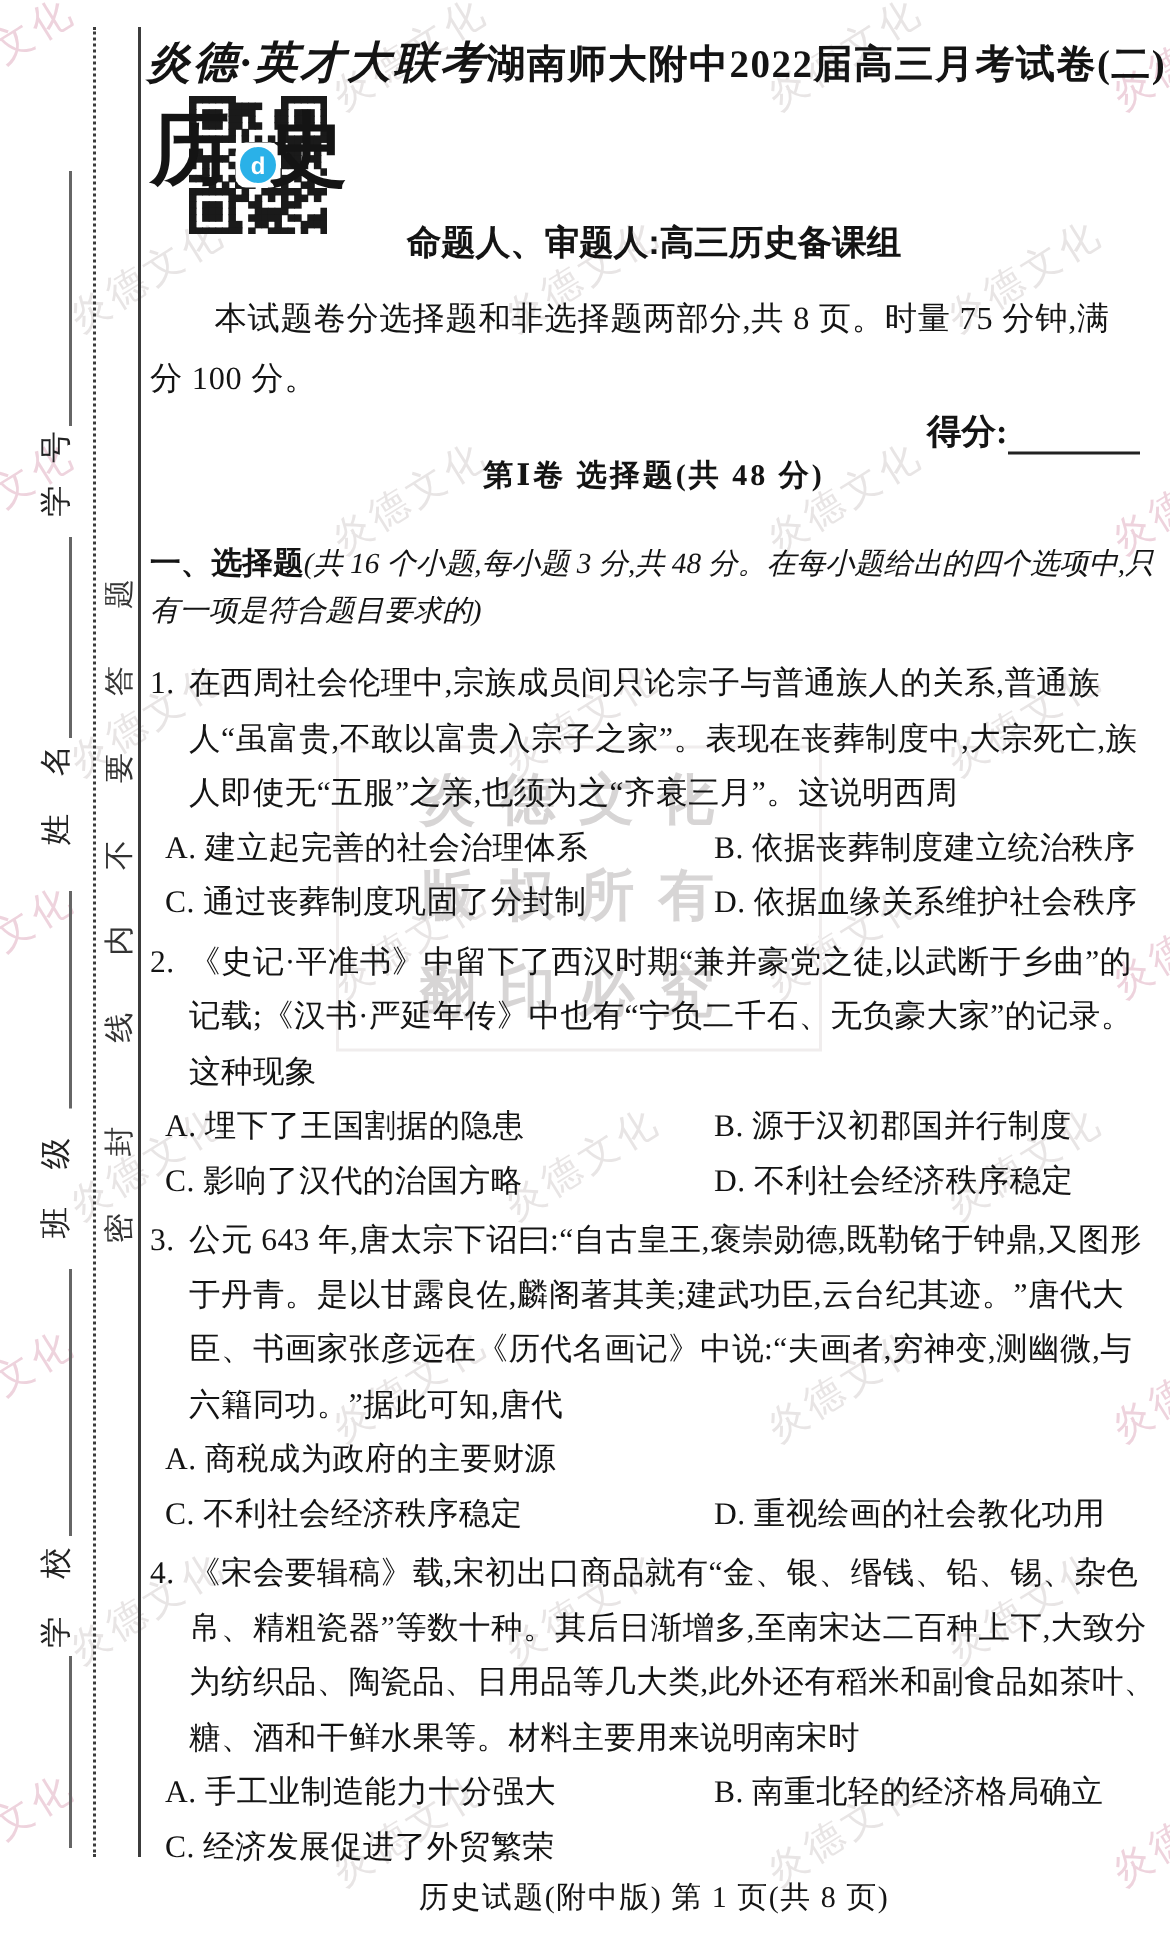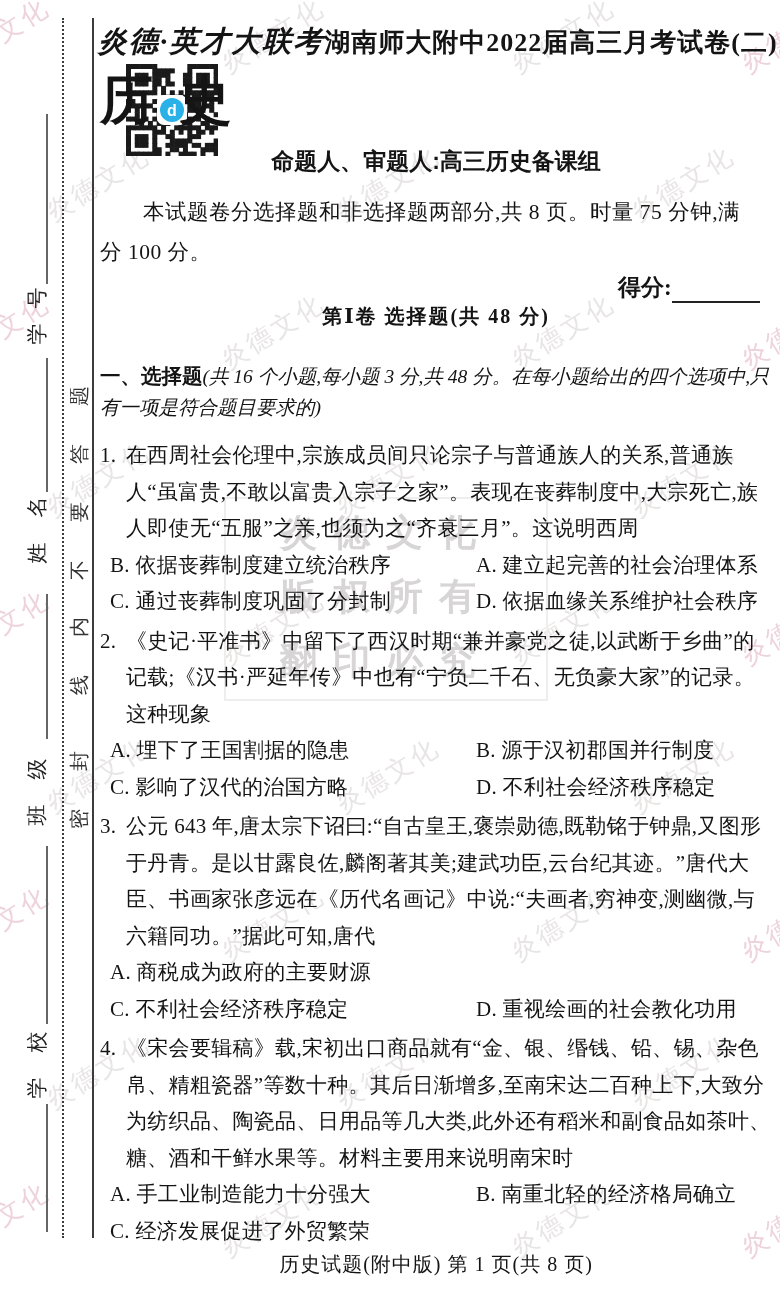--- a/index.html
+++ b/index.html
@@ -386,22 +386,22 @@
 
 <div class="content instructions">
   <span class="instr-lead">一、选择题</span><span class="instr-body">(共 16 个小题,每小题 3 分,共 48 分。在每小题给出的四个选项中,只有一项是符合题目要求的)</span>
 </div>
 
 <div class="content questions" id="questions">
   <div class="question">
     <div class="q-text"><span class="q-num">1.</span><span class="q-body">在西周社会伦理中,宗族成员间只论宗子与普通族人的关系,普通族人“虽富贵,不敢以富贵入宗子之家”。表现在丧葬制度中,大宗死亡,族人即使无“五服”之亲,也须为之“齐衰三月”。这说明西周</span></div>
     <div class="opts">
         <div class="opt-row">
+          <div class="opt">A. 建立起完善的社会治理体系</div>
           <div class="opt">B. 依据丧葬制度建立统治秩序</div>
-          <div class="opt">A. 建立起完善的社会治理体系</div>
         </div>
         <div class="opt-row">
           <div class="opt">C. 通过丧葬制度巩固了分封制</div>
           <div class="opt">D. 依据血缘关系维护社会秩序</div>
         </div>
       </div>
   </div>
 
   <div class="question">
     <div class="q-text"><span class="q-num">2.</span><span class="q-body">《史记·平准书》中留下了西汉时期“兼并豪党之徒,以武断于乡曲”的记载;《汉书·严延年传》中也有“宁负二千石、无负豪大家”的记录。这种现象</span></div>

